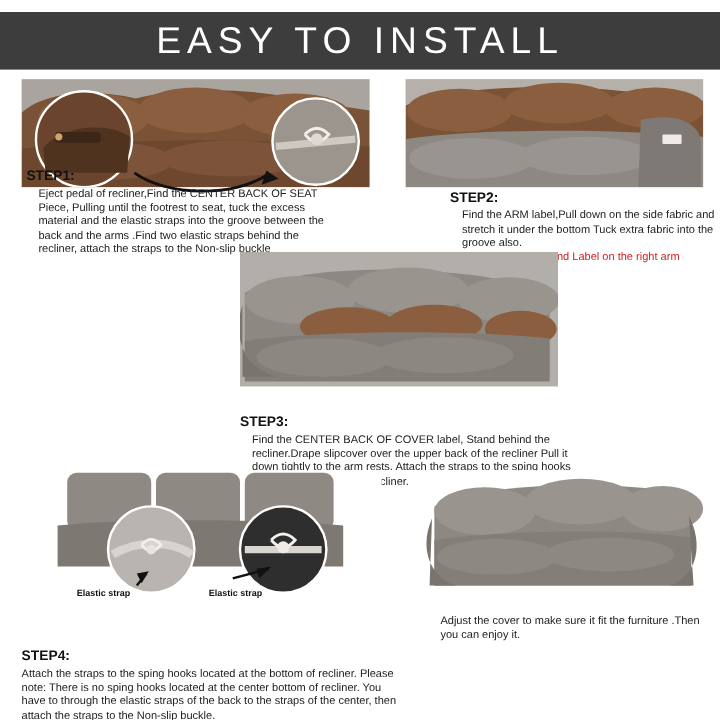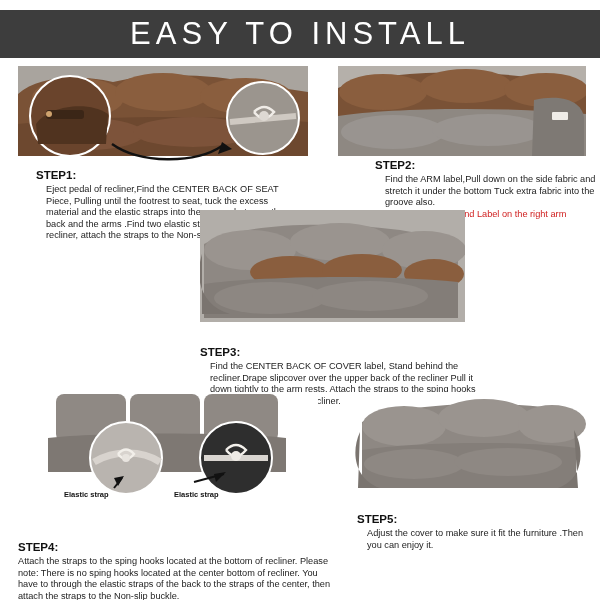--- a/index.html
+++ b/index.html
@@ -74,21 +74,21 @@
     color: #111111;
   }
 
   
   #photo1 { left: 18px; top: 66px; width: 290px; height: 90px; background:#b3b3b3; }
   #photo2 { left: 338px; top: 66px; width: 248px; height: 90px; background:#b9b3ad; }
   #photo3 { left: 200px; top: 210px; width: 265px; height: 112px; background:#b7b4b0; }
   #photo4 { left: 18px; top: 392px; width: 300px; height: 110px; background:#ffffff; }
   #photo5 { left: 352px; top: 392px; width: 234px; height: 110px; background:#ffffff; }
 
-  #step1 { position:absolute; left: 22px; top: 168px; width: 250px; margin-left: 14px; }
+  #step1 { position:absolute; left: 22px; top: 140px; width: 250px; }
   #step2 { position:absolute; left: 343px; top: 158px; width: 245px; margin-left: 32px; }
   #step3 { position:absolute; left: 200px; top: 325px; width: 290px; margin-top: 20px; }
   #step4 { position:absolute; left: 18px; top: 540px; width: 320px; }
   #step5 { position:absolute; left: 357px; top: 512px; width: 230px; }
 
   .indent { padding-left: 10px; }
 </style>
 </head>
 <body>
 
@@ -230,17 +230,16 @@
       <ellipse cx="200" cy="32" rx="34" ry="19" fill="#9a948f"></ellipse>
       <path d="M10 58 C60 50, 170 48, 224 56 L224 96 L10 96 Z" fill="#847e79"></path>
       <ellipse cx="62" cy="72" rx="50" ry="15" fill="#8e8883"></ellipse>
       <ellipse cx="156" cy="70" rx="54" ry="14" fill="#8e8883"></ellipse>
       <path d="M8 40 C-2 62, 4 88, 28 96 L6 96 Z" fill="#7a746f"></path>
       <path d="M222 38 C234 60, 230 88, 206 96 L226 96 Z" fill="#7a746f"></path>
     </svg>
   </div>
 
   <div id="step5">
-    <div class="step-title">STEP5:</div>
     <div class="step-body indent">Adjust the cover to make sure it fit the furniture .Then you can enjoy it.</div>
   </div>
 
 </div>
 
 </body></html>

